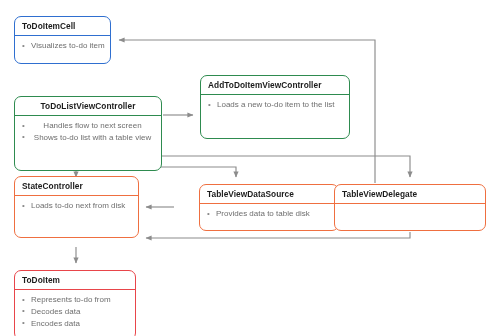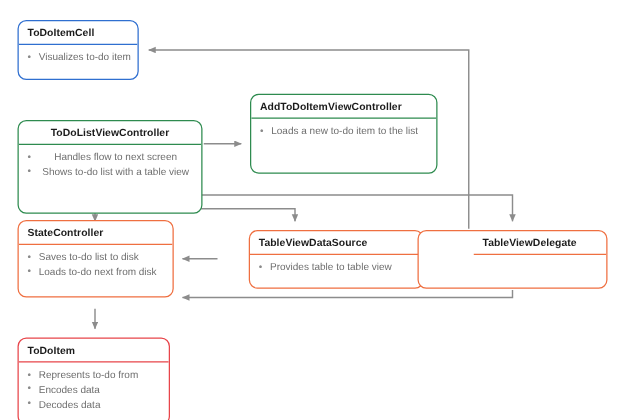--- a/index.html
+++ b/index.html
@@ -133,46 +133,45 @@
         <li>Loads a new to-do item to the list</li>
       </ul>
     </div>
   </div>
 
   <div class="node" style="left:14px; top:176px; width:125px; height:62px; border-color:#ef6f40;">
     <div class="node-title">StateController</div>
     <div class="node-divider" style="background:#ef6f40;"></div>
     <div class="node-body">
       <ul>
-        <li>Saves to-do list to disk</li>
         <li>Loads to-do next from disk</li>
       </ul>
     </div>
   </div>
 
   <div class="node" style="left:175px; top:184px; width:140px; height:47px; border-color:#ef6f40;margin-left:24px;">
     <div class="node-title">TableViewDataSource</div>
     <div class="node-divider" style="background:#ef6f40;"></div>
     <div class="node-body">
       <ul>
-        <li>Provides table to table view</li>
+        <li>Provides data to table disk</li>
       </ul>
     </div>
   </div>
 
-  <div class="node" style="left:334px; top:184px; width:152px; height:47px; border-color:#ef6f40;padding-left:44px;">
+  <div class="node" style="left:334px; top:184px; width:152px; height:47px; border-color:#ef6f40;">
     <div class="node-title">TableViewDelegate</div>
     <div class="node-divider" style="background:#ef6f40;"></div>
   </div>
 
   <div class="node" style="left:14px; top:270px; width:122px; height:70px; border-color:#e8454a;">
     <div class="node-title">ToDoItem</div>
     <div class="node-divider" style="background:#e8454a;"></div>
     <div class="node-body">
       <ul>
         <li>Represents to-do from</li>
+        <li>Decodes data</li>
         <li>Encodes data</li>
-        <li>Decodes data</li>
       </ul>
     </div>
   </div>
 
 </div>
 
 </body></html>

